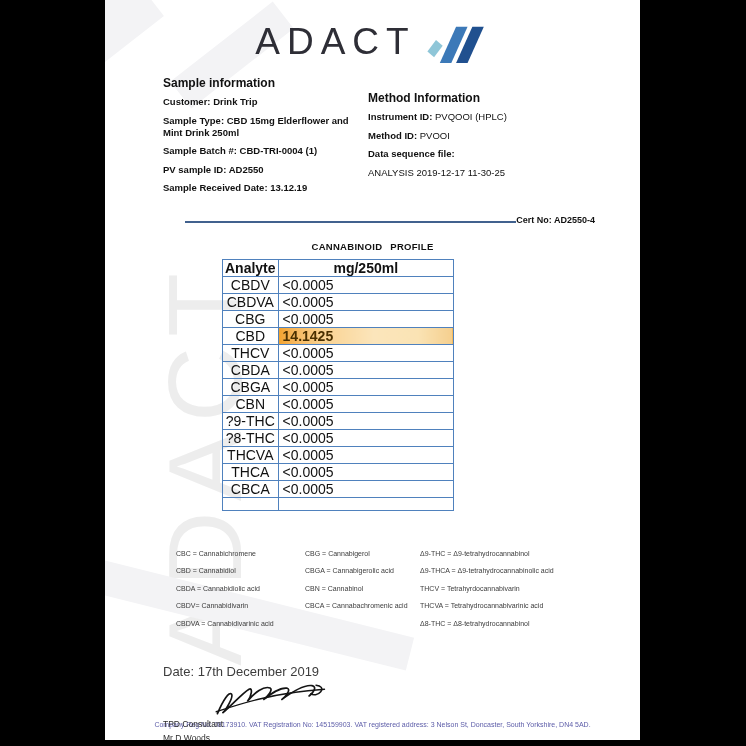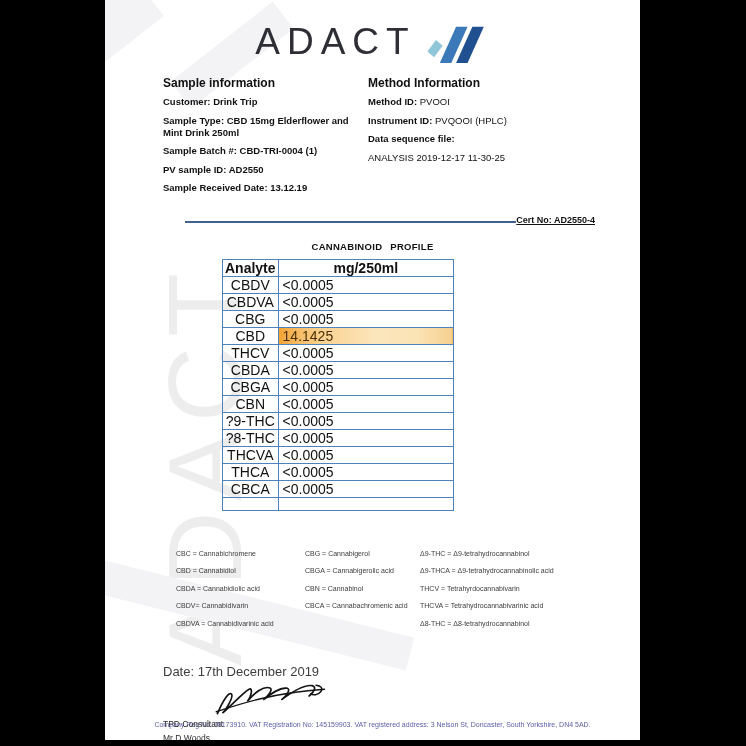--- a/index.html
+++ b/index.html
@@ -30,49 +30,49 @@
 
   
   .logo-row { display: flex; justify-content: center; align-items: center; padding-top: 16px; height: 66px; }
   .logo-word {
     font-size: 37px; font-weight: 300; letter-spacing: 7px;
     color: #2e2e36; line-height: 1;
   }
   .logo-icon { margin-left: 10px; margin-top: 2px; }
 
   
-  .info-section { display: flex; padding: 10px 0 0 58px; }
+  .info-section { display: flex; padding: 10px 0 0 58px; align-items: center; }
   .info-col.sample { width: 205px; }
   .info-col.method { width: 240px; margin-left: 0px; }
   .info-title { font-size: 12px; font-weight: bold; margin-bottom: 6px; }
   .info-line { font-size: 9.5px; line-height: 12px; margin-bottom: 6.5px; }
   .sample .info-line { font-weight: bold; }
   .method .info-line .lbl { font-weight: bold; }
   .method .info-line.gap-before { margin-top: 19px; }
 
   
   .cert-row { display: flex; align-items: flex-end; margin: 14px 45px 0 80px; }
   .cert-line { flex: 1; border-bottom: 2px solid #41618e; margin-bottom: 2px; }
-  .cert-no { font-size: 9px; font-weight: bold; text-decoration: underline; white-space: nowrap; }
+  .cert-no { font-size: 9px; font-weight: bold; white-space: nowrap; }
 
   
   .profile-title { text-align: center; font-size: 9.5px; font-weight: bold; word-spacing: 5px; margin-top: 16px; letter-spacing: .3px; }
   table.profile {
     border-collapse: collapse; margin: 7px 0 0 117px; width: 232px;
     font-size: 14px;
   }
   table.profile td, table.profile th {
     border: 1px solid #4f81bd; height: 13px; padding: 0 4px;
   }
   table.profile th { font-weight: bold; text-align: center; }
   table.profile th.c, table.profile td.c { text-align: center; width: 46px; padding: 0 2px; }
   td.highlight {
     background: linear-gradient(90deg, #f3a32e 0%, #f6b559 8%, #f9d291 25%, #fbe5bb 55%, #fae3b4 80%, #f5cf8e 100%);
     border-top: 1px solid #e0992a;
-    font-weight: normal; color: #4a3000;
+    font-weight: bold; color: #4a3000;
   }
 
   
   .legend { display: flex; margin: 34px 0 0 71px; font-size: 7px; color: #3b3b3b; }
   .legend .col { display: flex; flex-direction: column; }
   .legend .col1 { width: 129px; }
   .legend .col2 { width: 115px; }
   .legend .col3 { width: 185px; }
   .legend .item { line-height: 17.5px; white-space: nowrap; }
 
@@ -131,26 +131,26 @@
         </div>
         <div class="info-line">
           <span class="lbl">Sample Received Date:</span>
           <span class="val">13.12.19</span>
         </div>
       </div>
 
       <div class="info-col method">
         <div class="info-title">Method Information</div>
         <div class="info-line">
+          <span class="lbl">Instrument ID:</span>
+          <span class="val">PVQOOI (HPLC)</span>
+        </div>
+        <div class="info-line">
           <span class="lbl">Method ID:</span>
           <span class="val">PVOOI</span>
-        </div>
-        <div class="info-line">
-          <span class="lbl">Instrument ID:</span>
-          <span class="val">PVQOOI (HPLC)</span>
         </div>
         <div class="info-line">
           <span class="lbl">Data sequence file:</span>
         </div>
         <div class="info-line" style="font-weight:normal">
           <span class="val">ANALYSIS 2019-12-17 11-30-25</span>
         </div>
       </div>
     </div>
 

